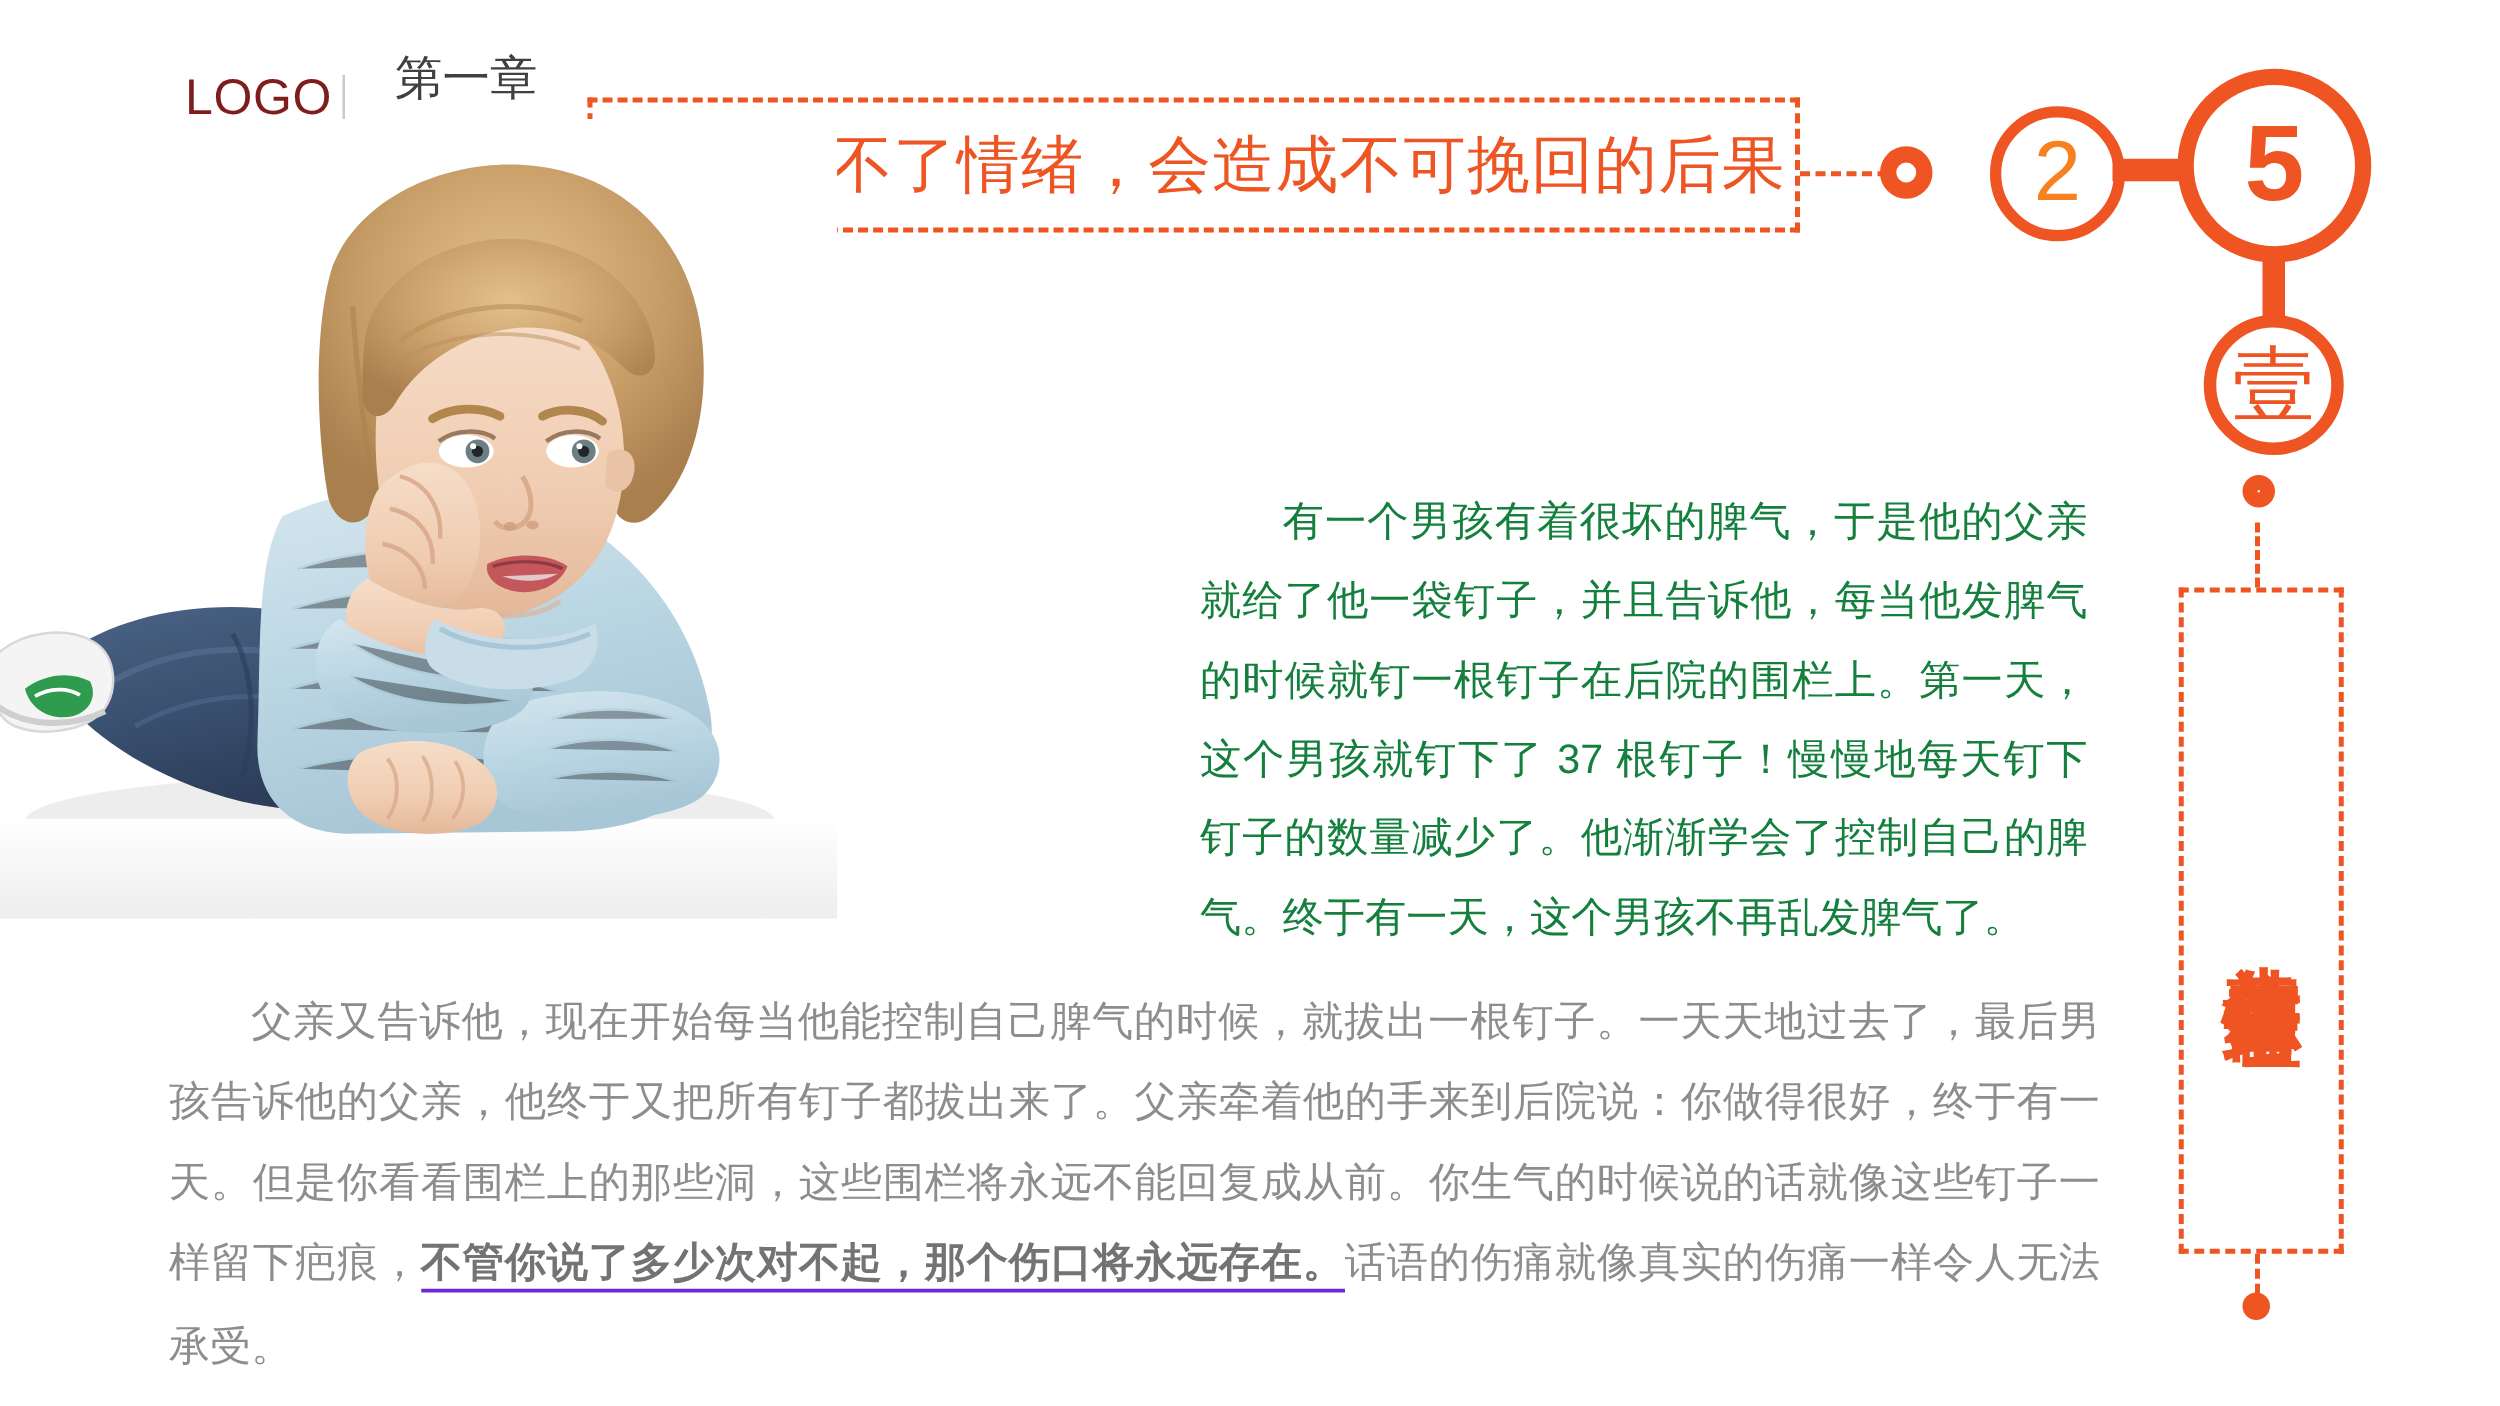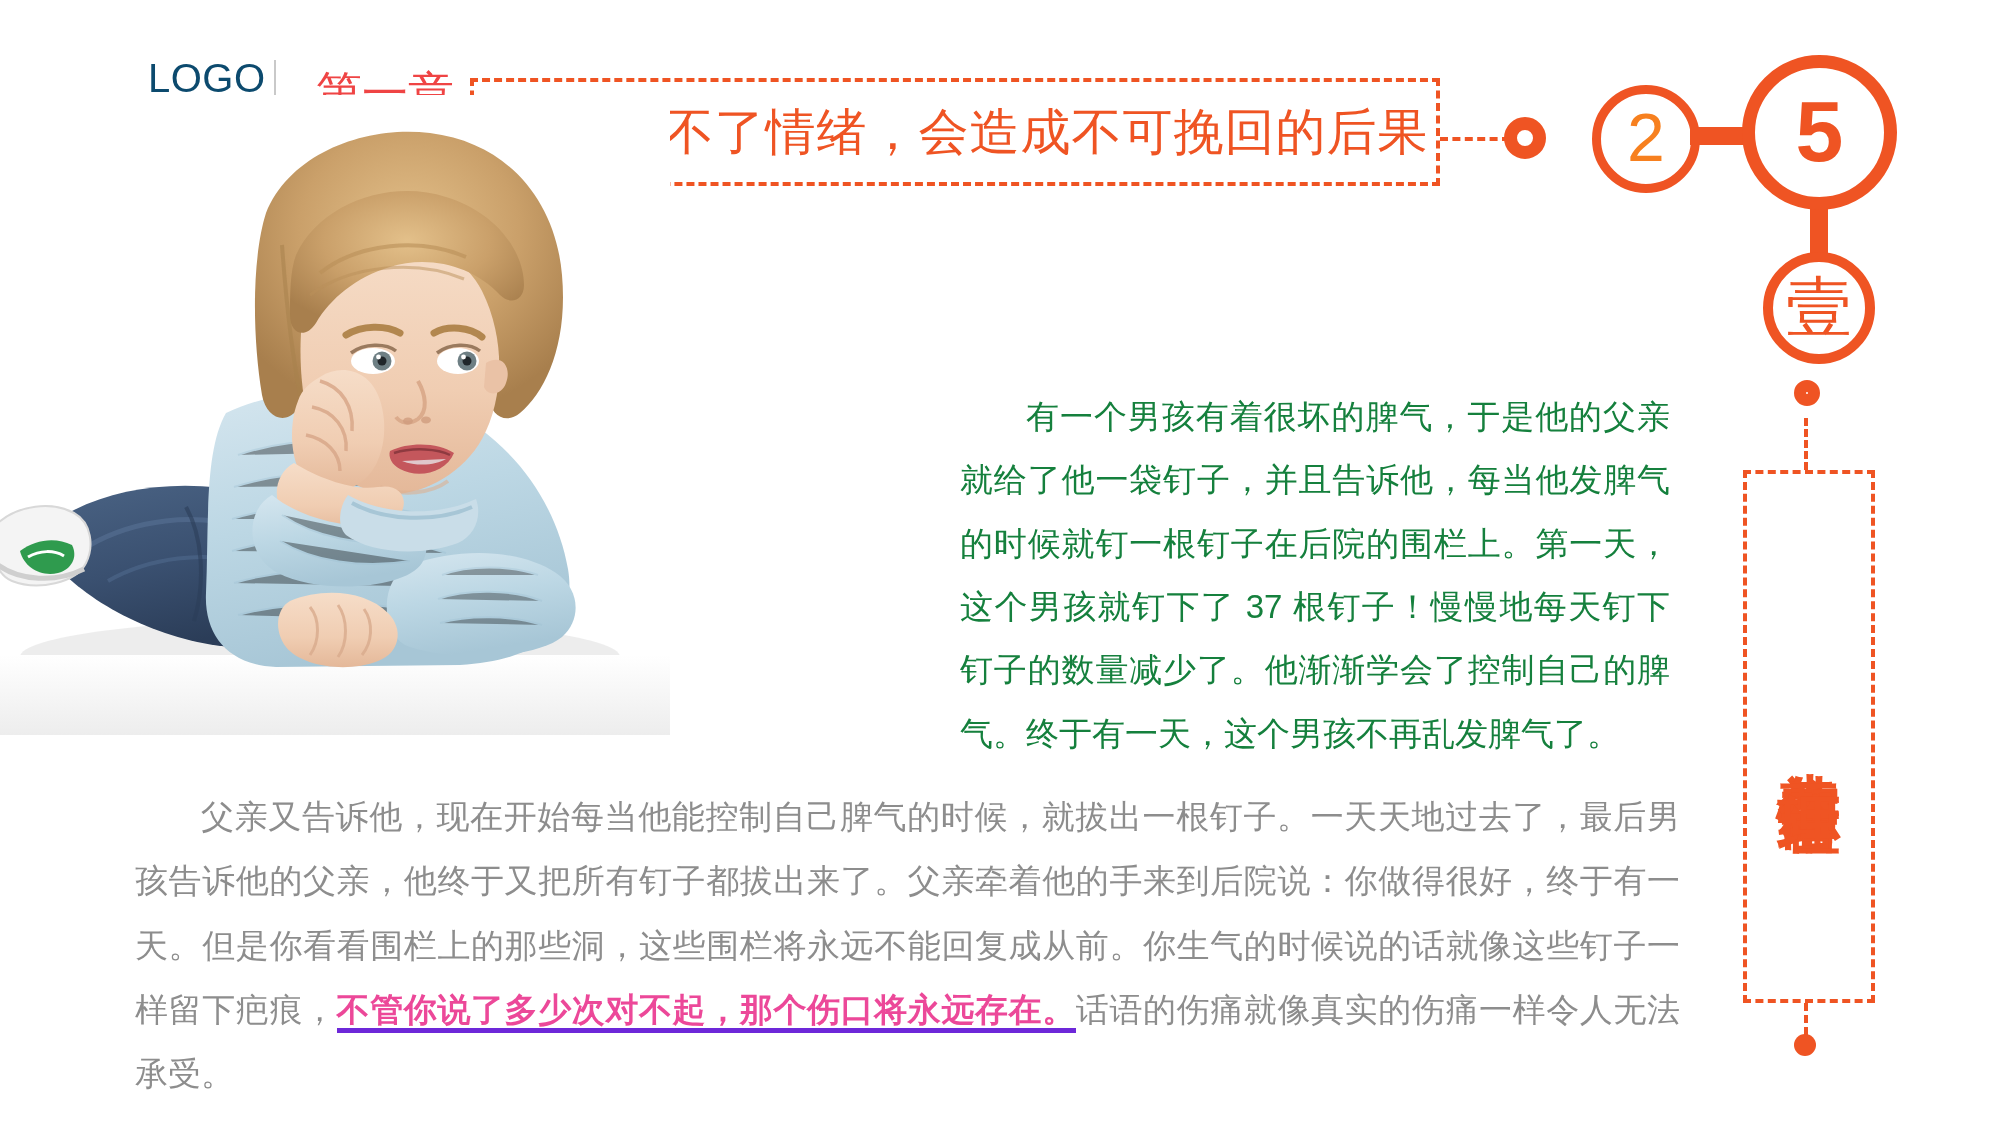--- a/index.html
+++ b/index.html
@@ -11,30 +11,30 @@
   }
   #slide {
     position: relative;
     width: 2000px; height: 1125px;
     background: #ffffff;
   }
 
   
   .hdr-logo {
     position: absolute; left: 148px; top: 58px;
-    font-size: 40px; color: #0c4a6e; letter-spacing: 0.5px;
+    font-size: 40px; color: #7f1d1d; letter-spacing: 0.5px;
     line-height: 1;
   }
   .hdr-divider {
     position: absolute; left: 274px; top: 60px;
     width: 2px; height: 44px; background: #c9c9c9;
   }
   .hdr-chapter {
-    position: absolute; left: 316px; top: 70px;
-    font-size: 46px; color: #ef4444; line-height: 1;
+    position: absolute; left: 316px; top: 44px;
+    font-size: 38px; color: #404040; line-height: 1;
   }
 
   
   .lead-dot {
     position: absolute; left: 92px; top: 122px;
     width: 22px; height: 22px; border-radius: 50%;
     background: #ef5423;
   }
   .lead-rule {
     position: absolute; left: 118px; top: 131px;
@@ -165,23 +165,24 @@
   }
   .para-bottom {
     position: absolute; left: 135px; top: 785px;
     width: 1545px;
     font-size: 33px; line-height: 1.95; color: #8d8d8d;
     text-align: justify;
     text-align-last: left;
     text-indent: 66px;
   }
   .hl {
-    color: #ec4899; font-weight: bold;
-    border-bottom: 5px solid #6d28d9;
+    color: #737373; font-weight: bold;
+    border-bottom: 3px solid #6d28d9;
     text-indent: 0;
+    font-family: Liberation Mono, monospace;
   }
 </style>
 </head>
 <body>
 
 <div id="slide">
 
   <div class="hdr-logo">LOGO</div>
   <div class="hdr-divider"></div>
   <div class="hdr-chapter">第一章</div>

